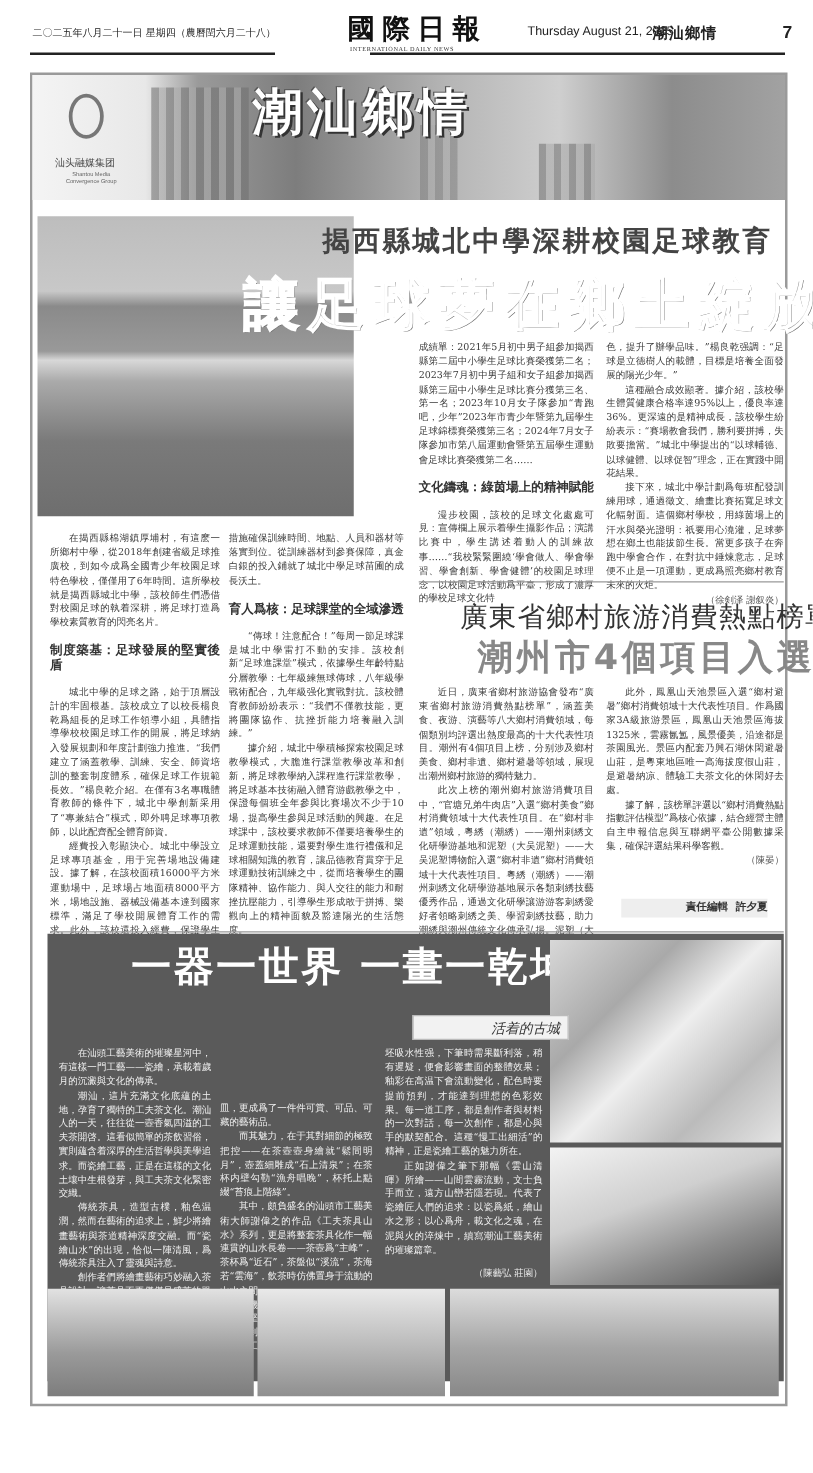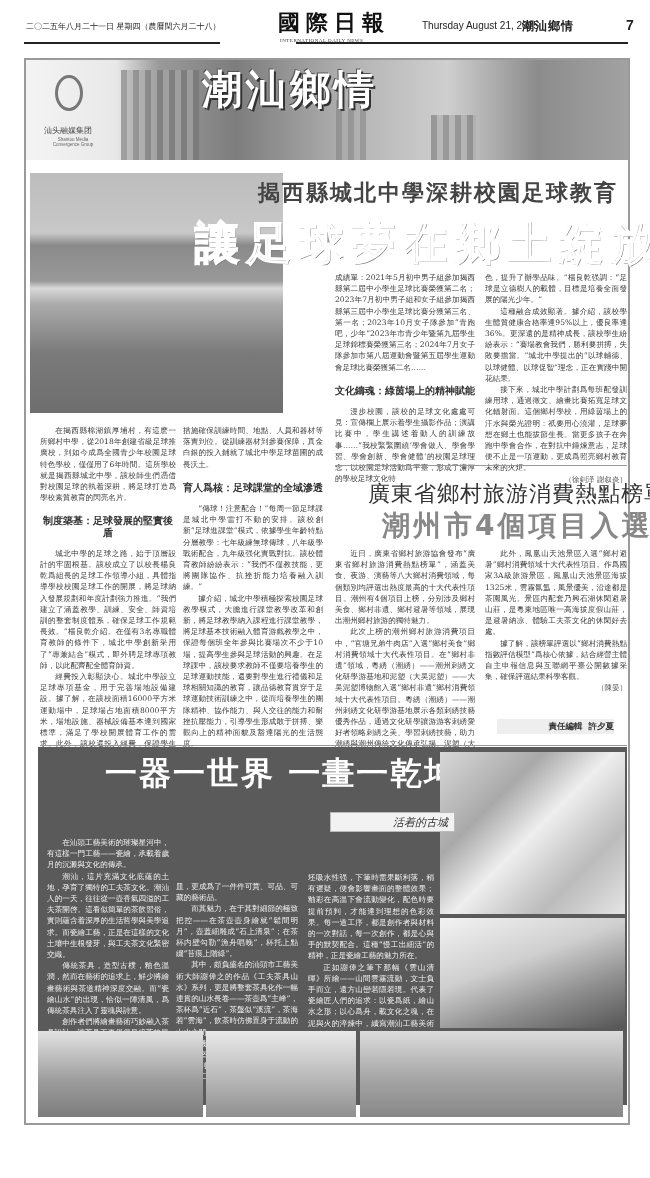--- a/index.html
+++ b/index.html
@@ -34,21 +34,21 @@
   .photo-football { left:30px; top:173px; width:253px; height:240px;
     background:linear-gradient(180deg,#bdbdbd 0%,#c8c8c8 25%,#8a8a8a 30%,#999 45%,#d8d8d8 48%,#aaa 55%,#7a7a7a 75%,#6e6e6e 100%); }
   .kicker { left:258px; top:178px; font-size:22px; font-weight:bold; color:#444; letter-spacing:2px; font-family:Liberation Serif, serif; white-space:nowrap; }
   .headline { left:195px; top:214px; font-size:44px; font-weight:bold; color:#999;
     -webkit-text-stroke:1.5px #fff; letter-spacing:8px; font-family:"DejaVu Sans", sans-serif;
     text-shadow:1px 1px 0 #666; white-space:nowrap; }
 
   .col { font-size:7.6px; line-height:11.2px; color:#3a3a3a; text-align:justify; font-family:"DejaVu Serif", serif; }
   .col p { margin:0; text-indent:2em; }
   .col p.noind { text-indent:0; }
-  .subhead { font-size:10px; font-weight:bold; color:#333; text-align:center; font-family:"DejaVu Sans", sans-serif; margin:12px 0 10px 0; }
+  .subhead { font-size:10px; font-weight:bold; color:#333; font-family:"DejaVu Sans", sans-serif; margin:12px 0 10px 0; }
   .byline { text-align:right; font-size:7.5px; color:#555; }
 
   .divider { left:40px; height:1px; background:#999; }
 
   
   .tour-h1 { left:120px; top:479px; font-size:22px; color:#333; font-family:"DejaVu Serif", serif; letter-spacing:1px; white-space:nowrap; }
   .tour-h2 { left:185px; top:507px; font-size:28px; font-weight:bold; color:#888; font-family:"DejaVu Sans", sans-serif; letter-spacing:3px; white-space:nowrap; }
   .editor { left:497px; top:719px; width:117px; height:15px; background:#eeeeee; font-size:8.5px; font-weight:bold; color:#333; text-align:right; line-height:15px; font-family:"DejaVu Sans", sans-serif; }
 
   
@@ -150,21 +150,21 @@
   <p>潮汕，這片充滿文化底蘊的土地，孕育了獨特的工夫茶文化。潮汕人的一天，往往從一壺香氣四溢的工夫茶開啓。這看似簡單的茶飲習俗，實則蘊含着深厚的生活哲學與美學追求。而瓷繪工藝，正是在這樣的文化土壤中生根發芽，與工夫茶文化緊密交織。</p>
   <p>傳統茶具，造型古樸，釉色温潤，然而在藝術的追求上，鮮少將繪畫藝術與茶道精神深度交融。而“瓷繪山水”的出現，恰似一陣清風，爲傳統茶具注入了靈魂與詩意。</p>
   <p>創作者們將繪畫藝術巧妙融入茶具設計，讓茶具不再僅僅是盛茶的器</p>
 </div>
 <div class="abs col light" style="left:176px;top:837px;width:122px;margin-top:44px;">
   <p class="noind">皿，更成爲了一件件可賞、可品、可藏的藝術品。</p>
   <p>而其魅力，在于其對細節的極致把控——在茶壺壺身繪就“鬆間明月”，壺蓋細雕成“石上清泉”；在茶杯内壁勾勒“漁舟唱晚”，杯托上點綴“苔痕上階綠”。</p>
   <p>其中，頗負盛名的汕頭市工藝美術大師謝偉之的作品《工夫茶具山水》系列，更是將整套茶具化作一幅連貫的山水長卷——茶壺爲“主峰”，茶杯爲“近石”，茶盤似“溪流”，茶海若“雲海”，飲茶時仿佛置身于流動的山水之間。</p>
   <p>在機械制造盛行的時代，瓷繪工藝依然堅守着手工彩繪的傳統。從泥坯繪制到釉彩燒制，一件作品需經歷數十道工序，每一步都容不得半點馬虎。泥</p>
 </div>
-<div class="abs col light" style="left:308px;top:872px;width:126px;">
+<div class="abs col light" style="left:308px;top:837px;width:126px;">
   <p class="noind">坯吸水性强，下筆時需果斷利落，稍有遲疑，便會影響畫面的整體效果；釉彩在高温下會流動變化，配色時要提前預判，才能達到理想的色彩效果。每一道工序，都是創作者與材料的一次對話，每一次創作，都是心與手的默契配合。這種“慢工出細活”的精神，正是瓷繪工藝的魅力所在。</p>
   <p>正如謝偉之筆下那幅《雲山清暉》所繪——山間雲霧流動，文士負手而立，遠方山巒若隱若現。代表了瓷繪匠人們的追求：以瓷爲紙，繪山水之形；以心爲舟，載文化之魂，在泥與火的淬煉中，續寫潮汕工藝美術的璀璨篇章。</p>
   <div class="byline" style="color:#eee;margin-top:8px;">（陳藝弘 莊園）</div>
 </div>
 
 <div class="abs photo photo-bottom pb1" style="width:165px;"></div>
 <div class="abs photo photo-bottom" style="left:206px;width:150px;background:linear-gradient(180deg,#e9e9e9,#bdbdbd 50%,#8f8f8f);"></div>
 <div class="abs photo photo-bottom" style="left:360px;width:263px;background:linear-gradient(180deg,#dcdcdc,#a5a5a5 55%,#888);"></div>
 
 <style>

